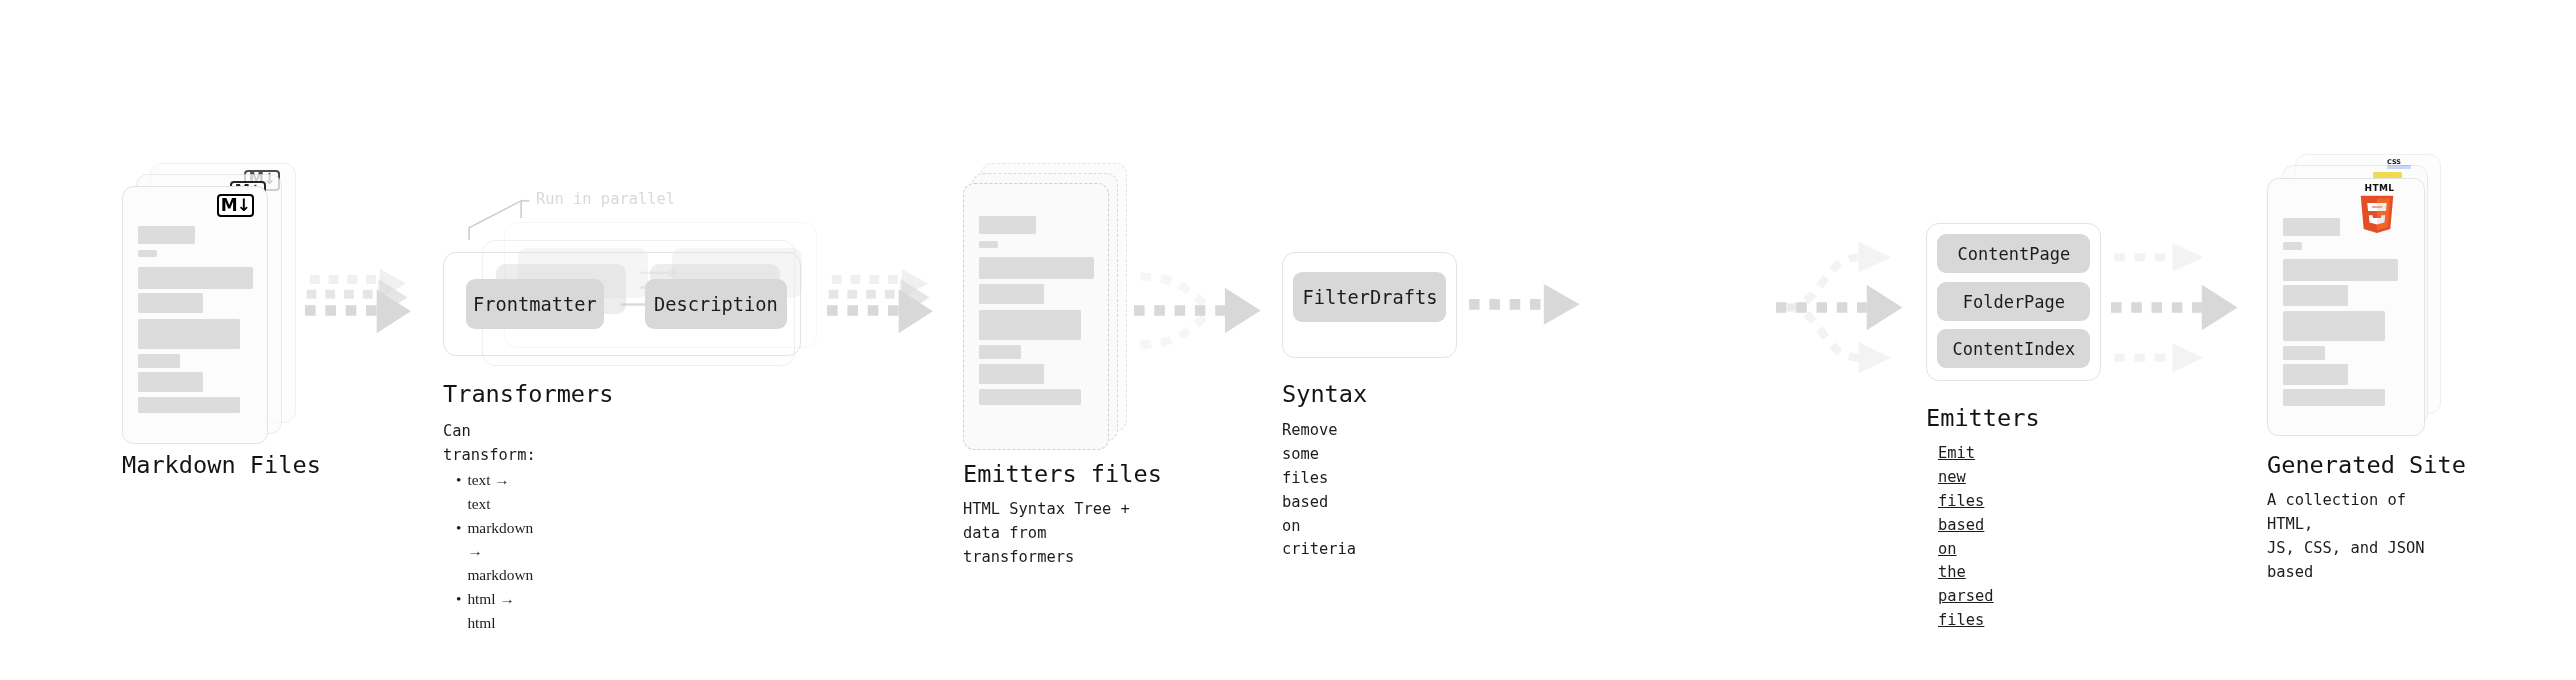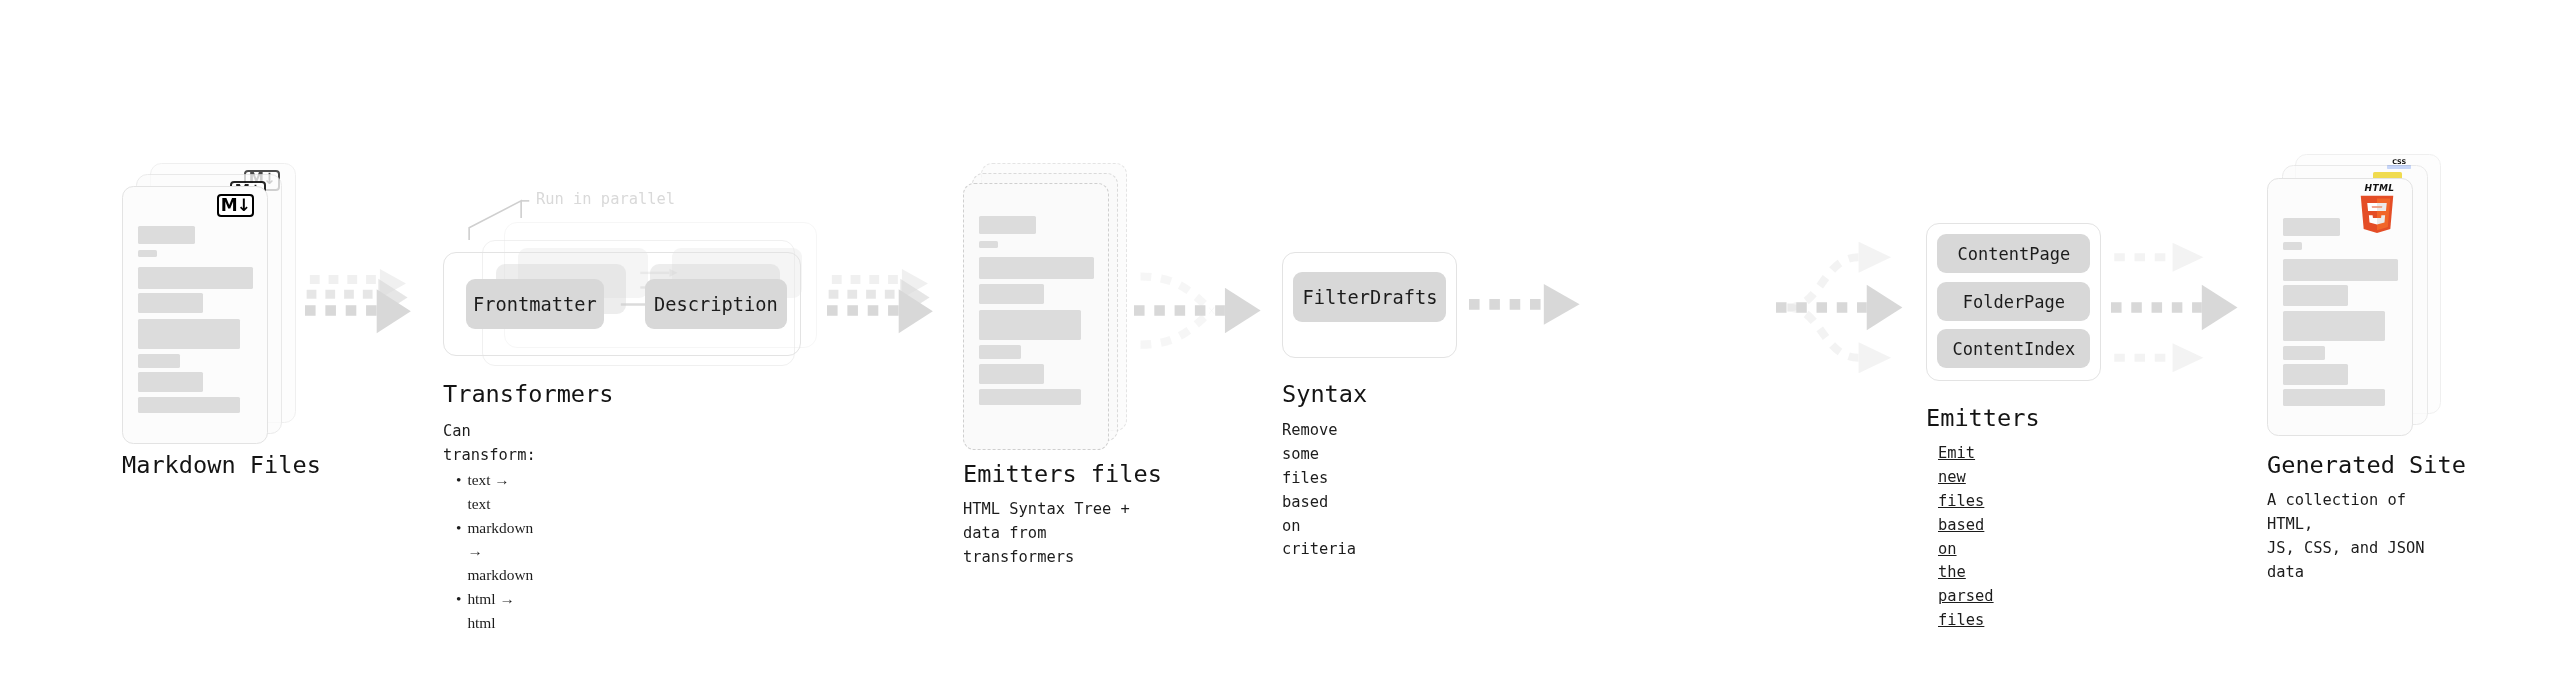--- a/index.html
+++ b/index.html
@@ -39,21 +39,21 @@
   
   .html5{position:absolute;}
   .html5 .cap{
     font-family:"DejaVu Sans","Liberation Sans",sans-serif;
     font-weight:bold;font-size:9px;color:#111;letter-spacing:0.4px;
     text-align:center;line-height:1;margin-bottom:0.8px;
   }
   .css-badge{position:absolute;}
   .css-badge .cap{
     font-family:"DejaVu Sans","Liberation Sans",sans-serif;
-    font-weight:bold;font-size:6.5px;color:#111;text-align:center;line-height:1;
+    font-weight:bold;font-size:6.5px;color:#111;line-height:1;
   }
   .css-badge .bluebar{height:3.3px;background:#2965f1;border-radius:0.8px;}
   .js-badge{position:absolute;background:#f0db4f;border-radius:1.6px;}
 
   
   .pbox{
     position:absolute;box-sizing:border-box;
     border:1.6px solid #e3e3e3;border-radius:13px;background:transparent;
   }
   .pbox.l2{opacity:.55;}
@@ -293,21 +293,21 @@
 
       <div class="doc l3" style="left:28.4px;top:0px;width:146px;height:260px;"></div>
       <div class="css-badge" style="left:120px;top:4.9px;width:24.4px;">
         <div class="cap">CSS</div>
         <div class="bluebar"></div>
       </div>
 
       <div class="doc l2" style="left:14.6px;top:11.4px;width:146px;height:260px;"></div>
       <div class="js-badge" style="left:106px;top:18px;width:29px;height:14.6px;"></div>
 
-      <div class="doc" style="left:0px;top:24.4px;width:146px;height:258px;font-style:italic;">
+      <div class="doc" style="left:0px;top:24.4px;width:158px;height:258px;">
         <div class="doc-body">
           <div class="bar" style="left:14.6px;top:39px;width:57px;height:18px;"></div>
           <div class="bar" style="left:14.6px;top:63px;width:19.5px;height:7.3px;"></div>
           <div class="bar" style="left:14.6px;top:80px;width:115px;height:22px;"></div>
           <div class="bar" style="left:14.6px;top:106px;width:65px;height:20.3px;"></div>
           <div class="bar" style="left:14.6px;top:132px;width:102px;height:30px;"></div>
           <div class="bar" style="left:14.6px;top:167px;width:42px;height:14px;"></div>
           <div class="bar" style="left:14.6px;top:185px;width:65px;height:20.3px;"></div>
           <div class="bar" style="left:14.6px;top:210px;width:102px;height:16.3px;"></div>
         </div>
@@ -318,17 +318,17 @@
             <path d="M2,2 L42,2 L38.4,43 L22,48 L5.6,43 Z" fill="#e44d26"></path>
             <path d="M22,5.5 L22,44.6 L35.3,40.5 L38.4,5.5 Z" fill="#f16529"></path>
             <path d="M22,11 L10,11 L11,21 L22,21 L22,16.5 L15.8,16.5 L15.5,15.5 L22,15.5 Z M22,25 L22,29.5 L17,29.5 L16.6,26 L12,26 L12.8,35 L22,37.5 Z" fill="#ffffff"></path>
             <path d="M22,11 L34,11 L33,21 L22,21 L22,16.5 L28.2,16.5 L28.5,15.5 L22,15.5 Z M22,25 L22,29.5 L27,29.5 L27.4,26 L32,26 L31.2,35 L22,37.5 Z" fill="#ebebeb"></path>
           </svg>
         </div>
       </div>
     </div>
     <div class="title" style="left:0px;top:297px;">Generated Site</div>
     <div class="desc" style="left:0px;top:335px;">A collection of HTML,
-JS, CSS, and JSON data</div>
+JS, CSS, and JSON based</div>
   </div>
 
 </div>
 
 
 </body></html>

